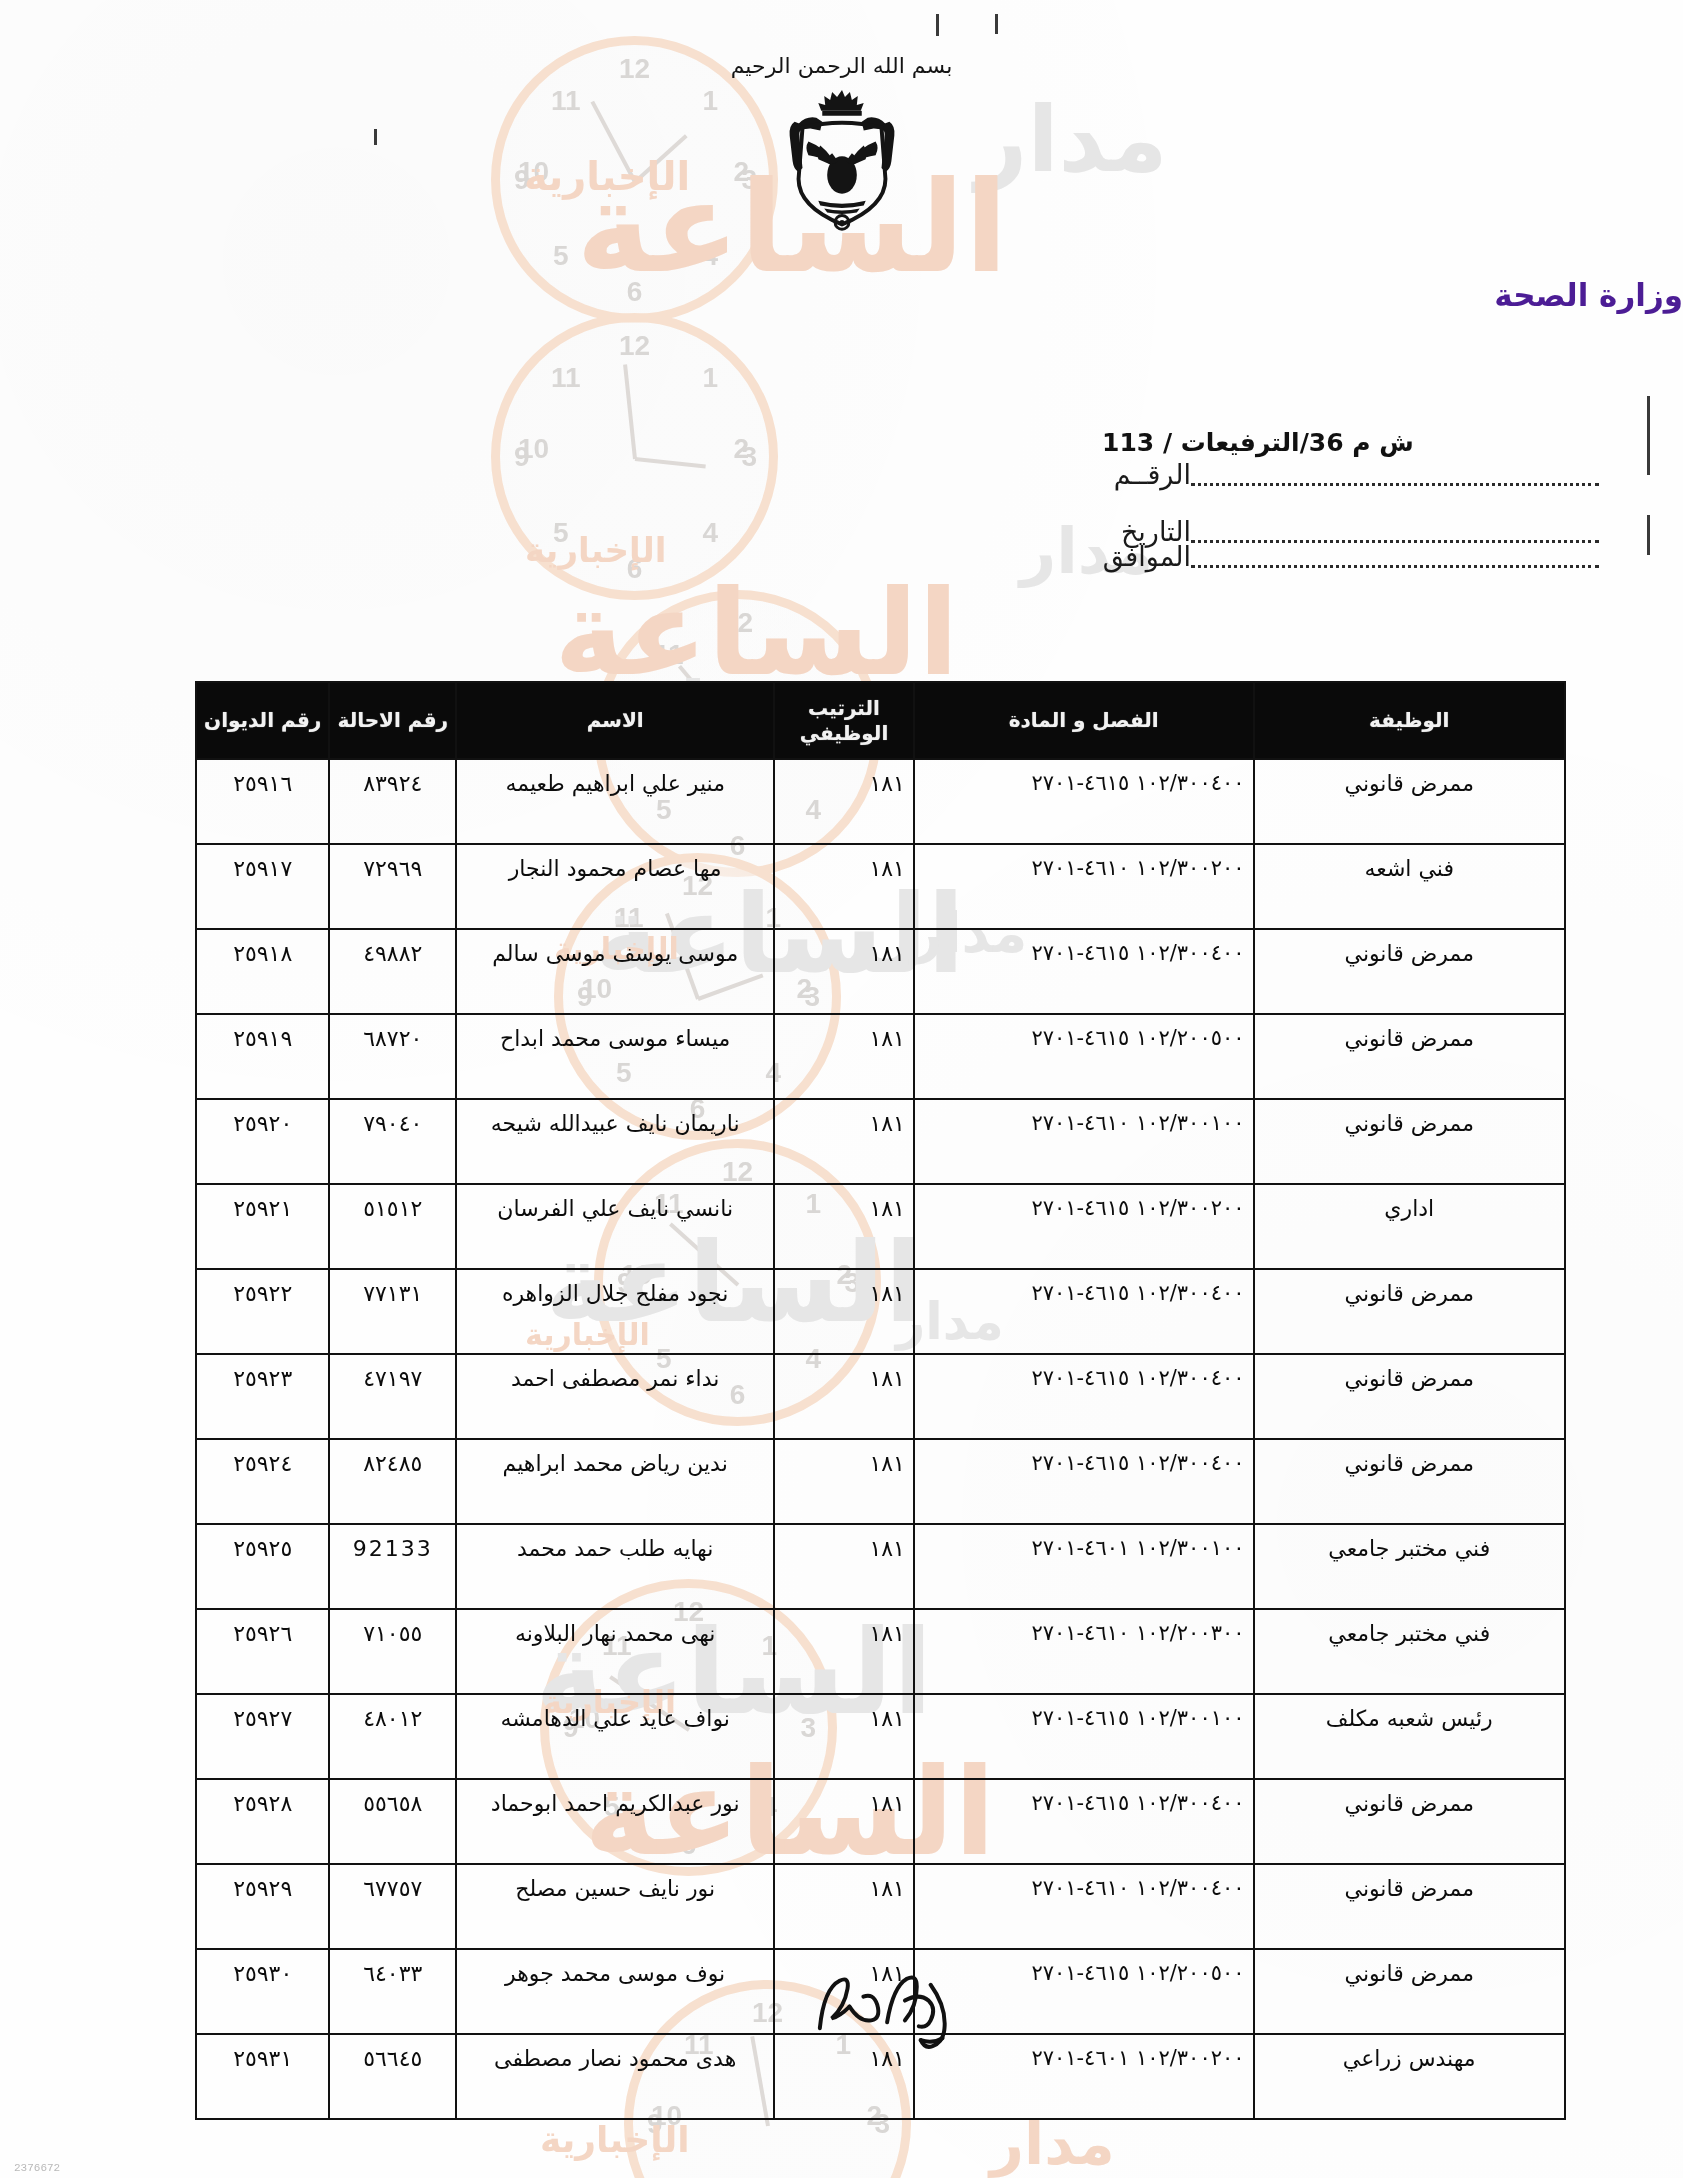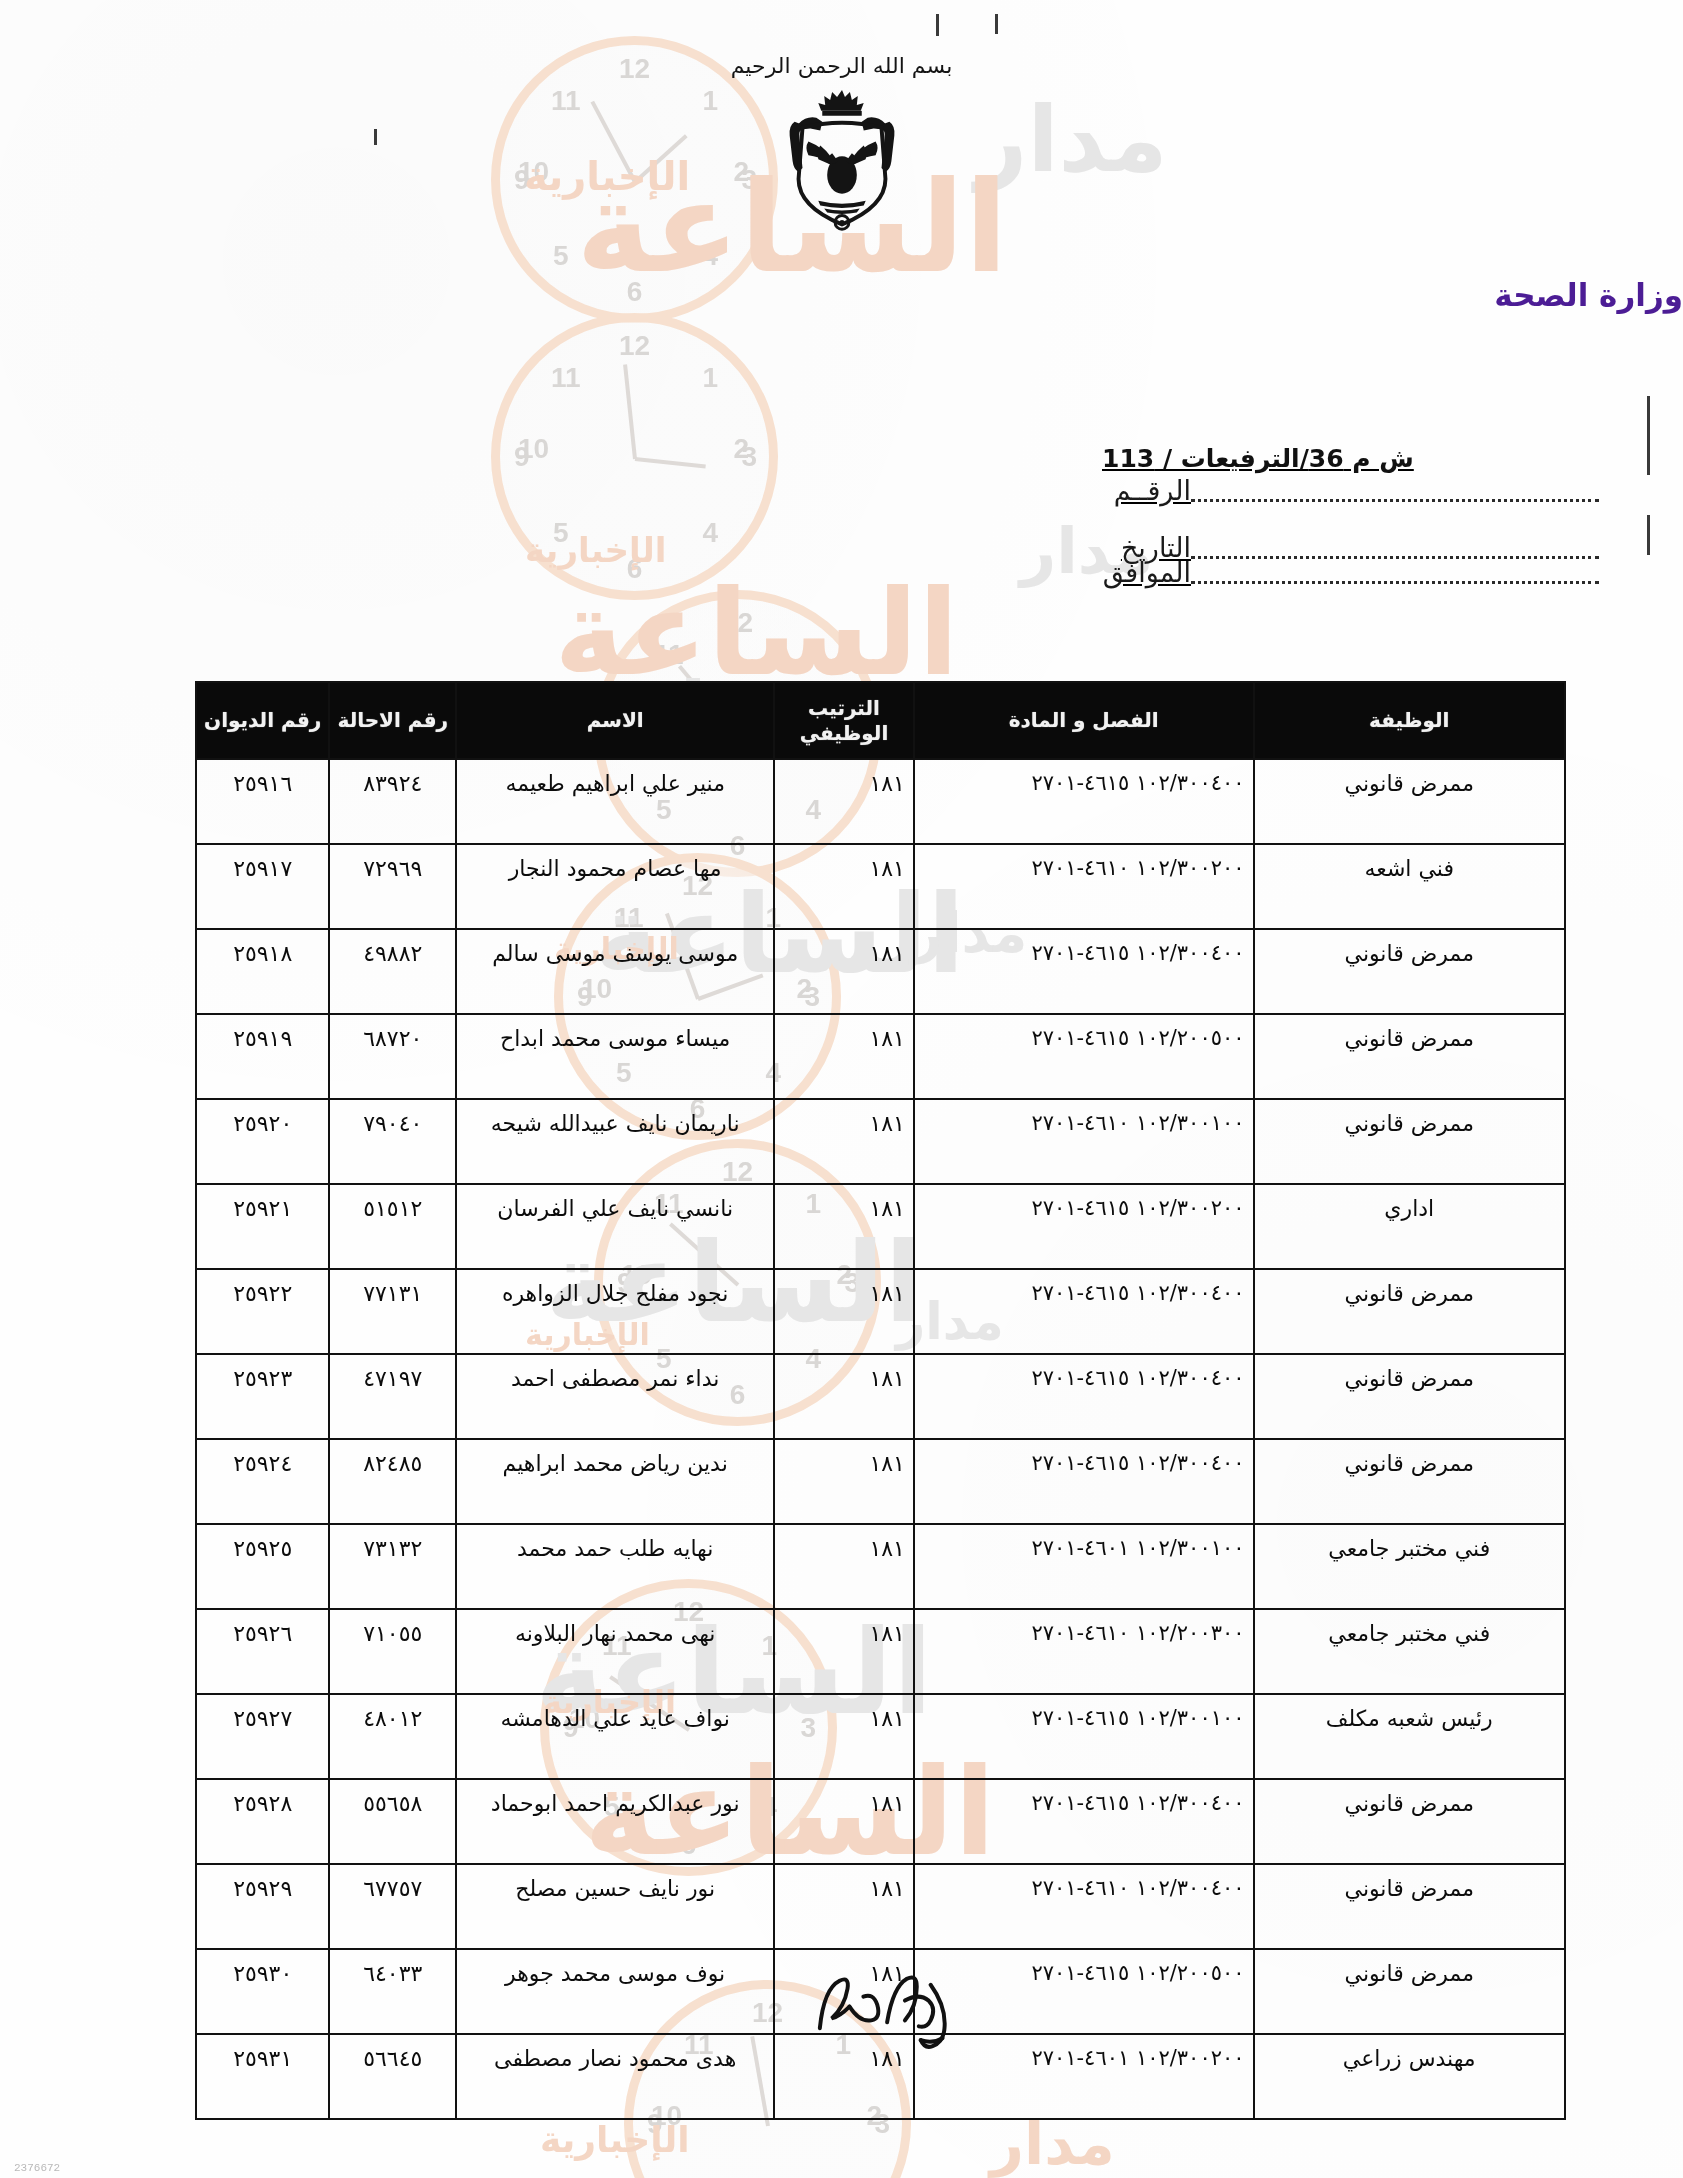--- a/index.html
+++ b/index.html
@@ -51,21 +51,21 @@
     transform:scaleX(1.05);
   }
   .emblem { display:block; margin:0 auto; }
   .ministry {
     margin-top:10px; font-size:31px; color:#4c1d95; font-weight:bold;
     font-family:"DejaVu Sans",sans-serif;
     text-align:right;
   }
 
   
-  .meta { position:absolute; top:444px; right:84px; width:515px;text-decoration:underline; }
+  .meta { position:absolute; top:428px; right:84px; width:515px; }
   .meta-ref {
     text-align:left; padding-left:18px; font-size:25px; font-weight:bold;
     color:#111; margin-bottom:2px;
   }
   .meta-row { display:flex; align-items:flex-end; margin-top:2px; }
   .meta-label {
     font-size:27px; color:#1a1a1a; width:107px; flex:0 0 107px;
     text-align:right; letter-spacing:1px;
   }
   .meta-dots {
@@ -392,21 +392,21 @@
           <td class="c-grade">١٨١</td>
           <td class="c-name">ندين رياض محمد ابراهيم</td>
           <td class="c-num">٨٢٤٨٥</td>
           <td class="c-num">٢٥٩٢٤</td>
         </tr>
         <tr>
           <td class="c-title">فني مختبر جامعي</td>
           <td class="c-code">١٠٢/٣٠٠١٠٠  ٤٦٠١-٢٧٠١</td>
           <td class="c-grade">١٨١</td>
           <td class="c-name">نهايه طلب حمد محمد</td>
-          <td class="c-num">٧٣١٣٢</td>
+          <td class="c-num">92133</td>
           <td class="c-num">٢٥٩٢٥</td>
         </tr>
         <tr>
           <td class="c-title">فني مختبر جامعي</td>
           <td class="c-code">١٠٢/٢٠٠٣٠٠  ٤٦١٠-٢٧٠١</td>
           <td class="c-grade">١٨١</td>
           <td class="c-name">نهى محمد نهار البلاونه</td>
           <td class="c-num">٧١٠٥٥</td>
           <td class="c-num">٢٥٩٢٦</td>
         </tr>

